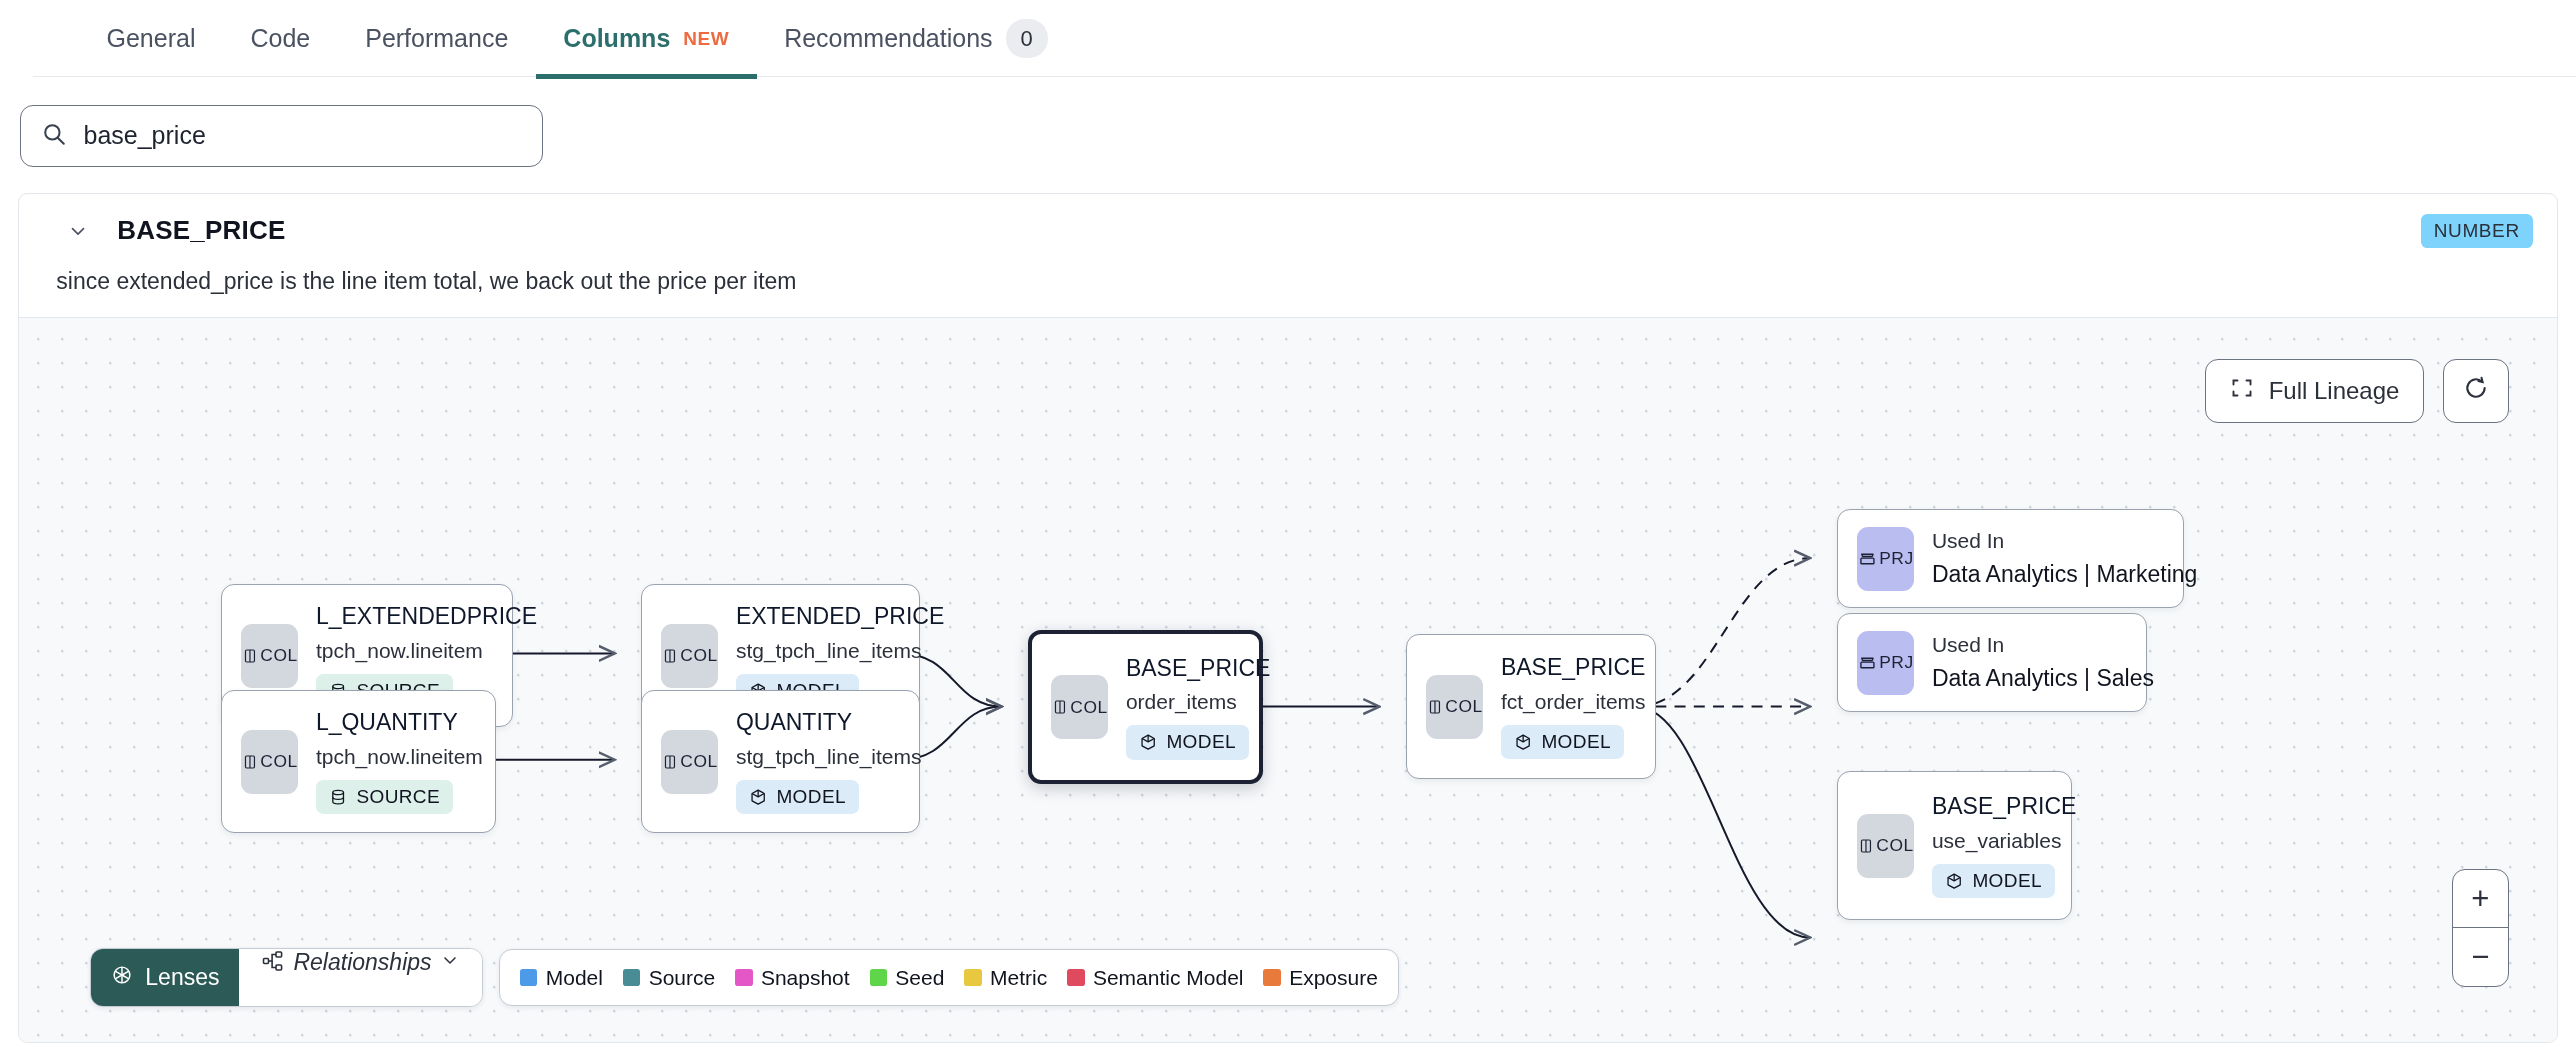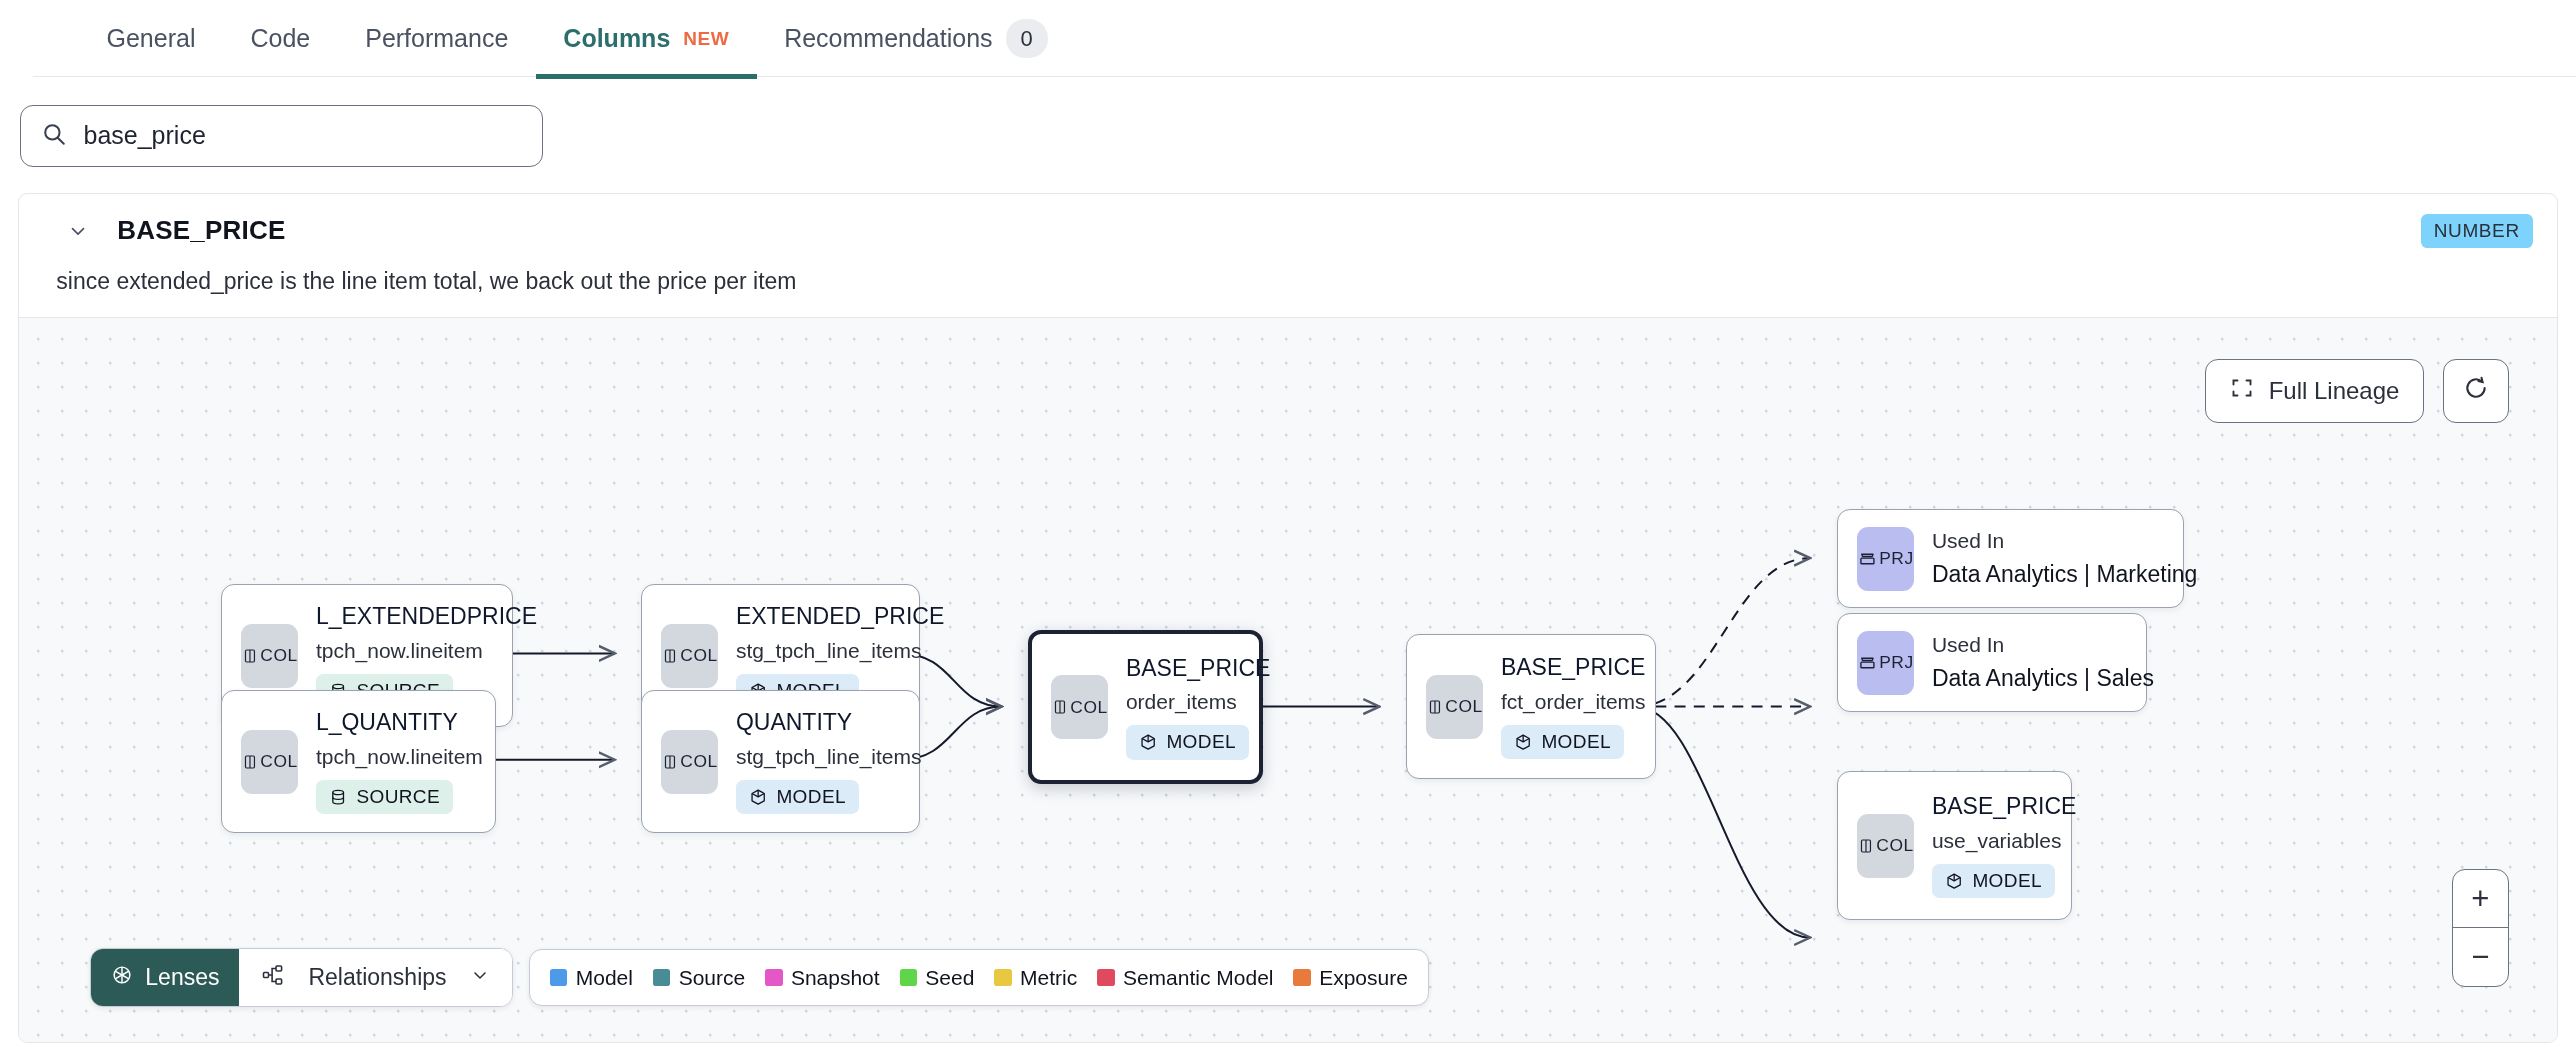--- a/index.html
+++ b/index.html
@@ -246,25 +246,26 @@
     color: #fff;
     display: flex; align-items: center; gap: 12px;
     padding: 0 20px;
     height: 57px;
     font-size: 23px;
     cursor: pointer;
   }
   .rel-btn {
     background: #fff;
     color: #2B303B;
-    display: flex; align-items: center; gap: 23px;
+    display: flex; align-items: flex-start; gap: 8px;
     padding: 0 22px;
     height: 57px;
     font-size: 23px;
     cursor: pointer;
+    font-style: italic;
   }
   .legend {
     display: flex;
     align-items: center;
     gap: 20px;
     background: #fff;
     border: 1.8px solid #C6CCD6;
     border-radius: 13px;
     height: 57px;
     padding: 0 20px;

